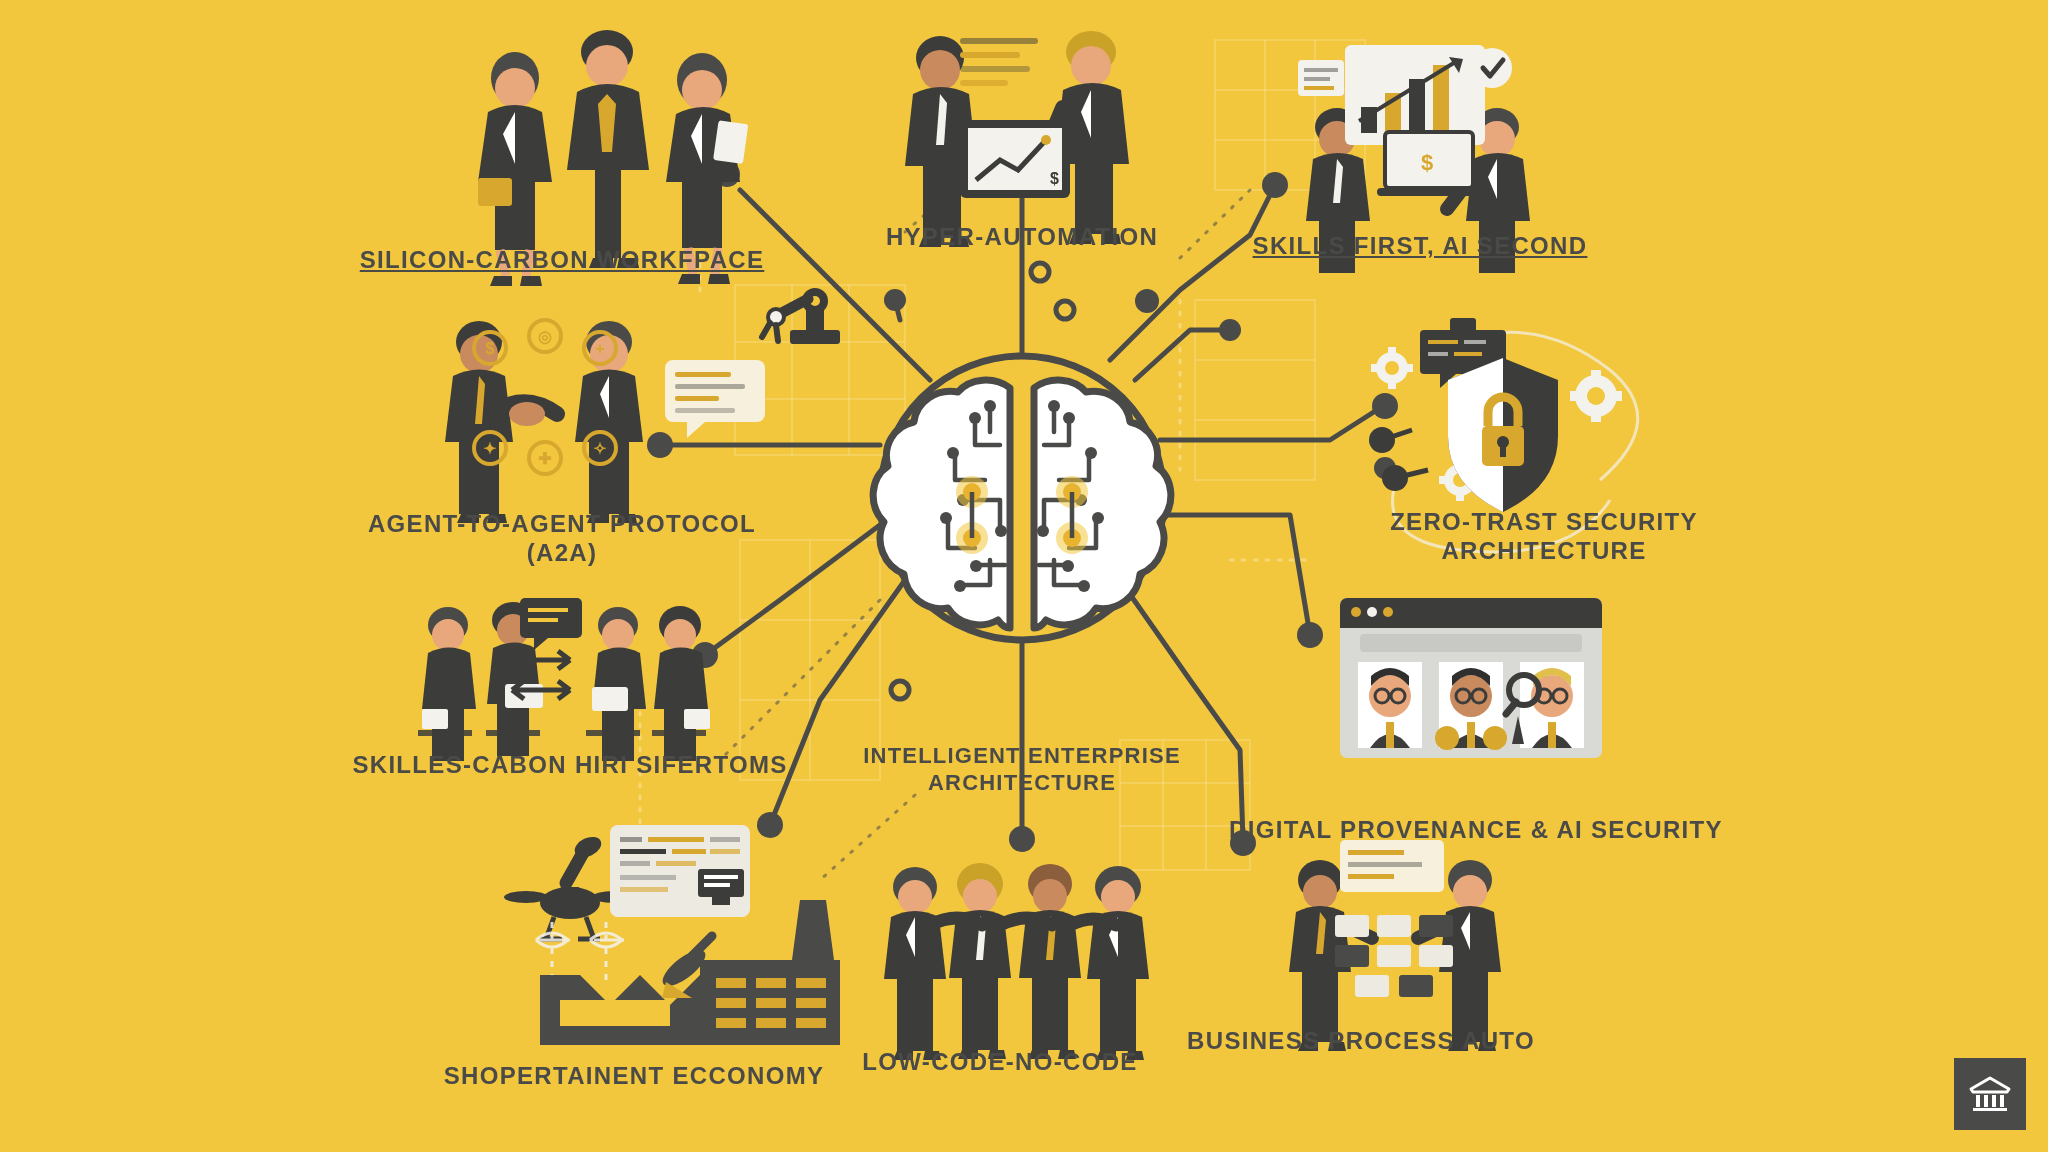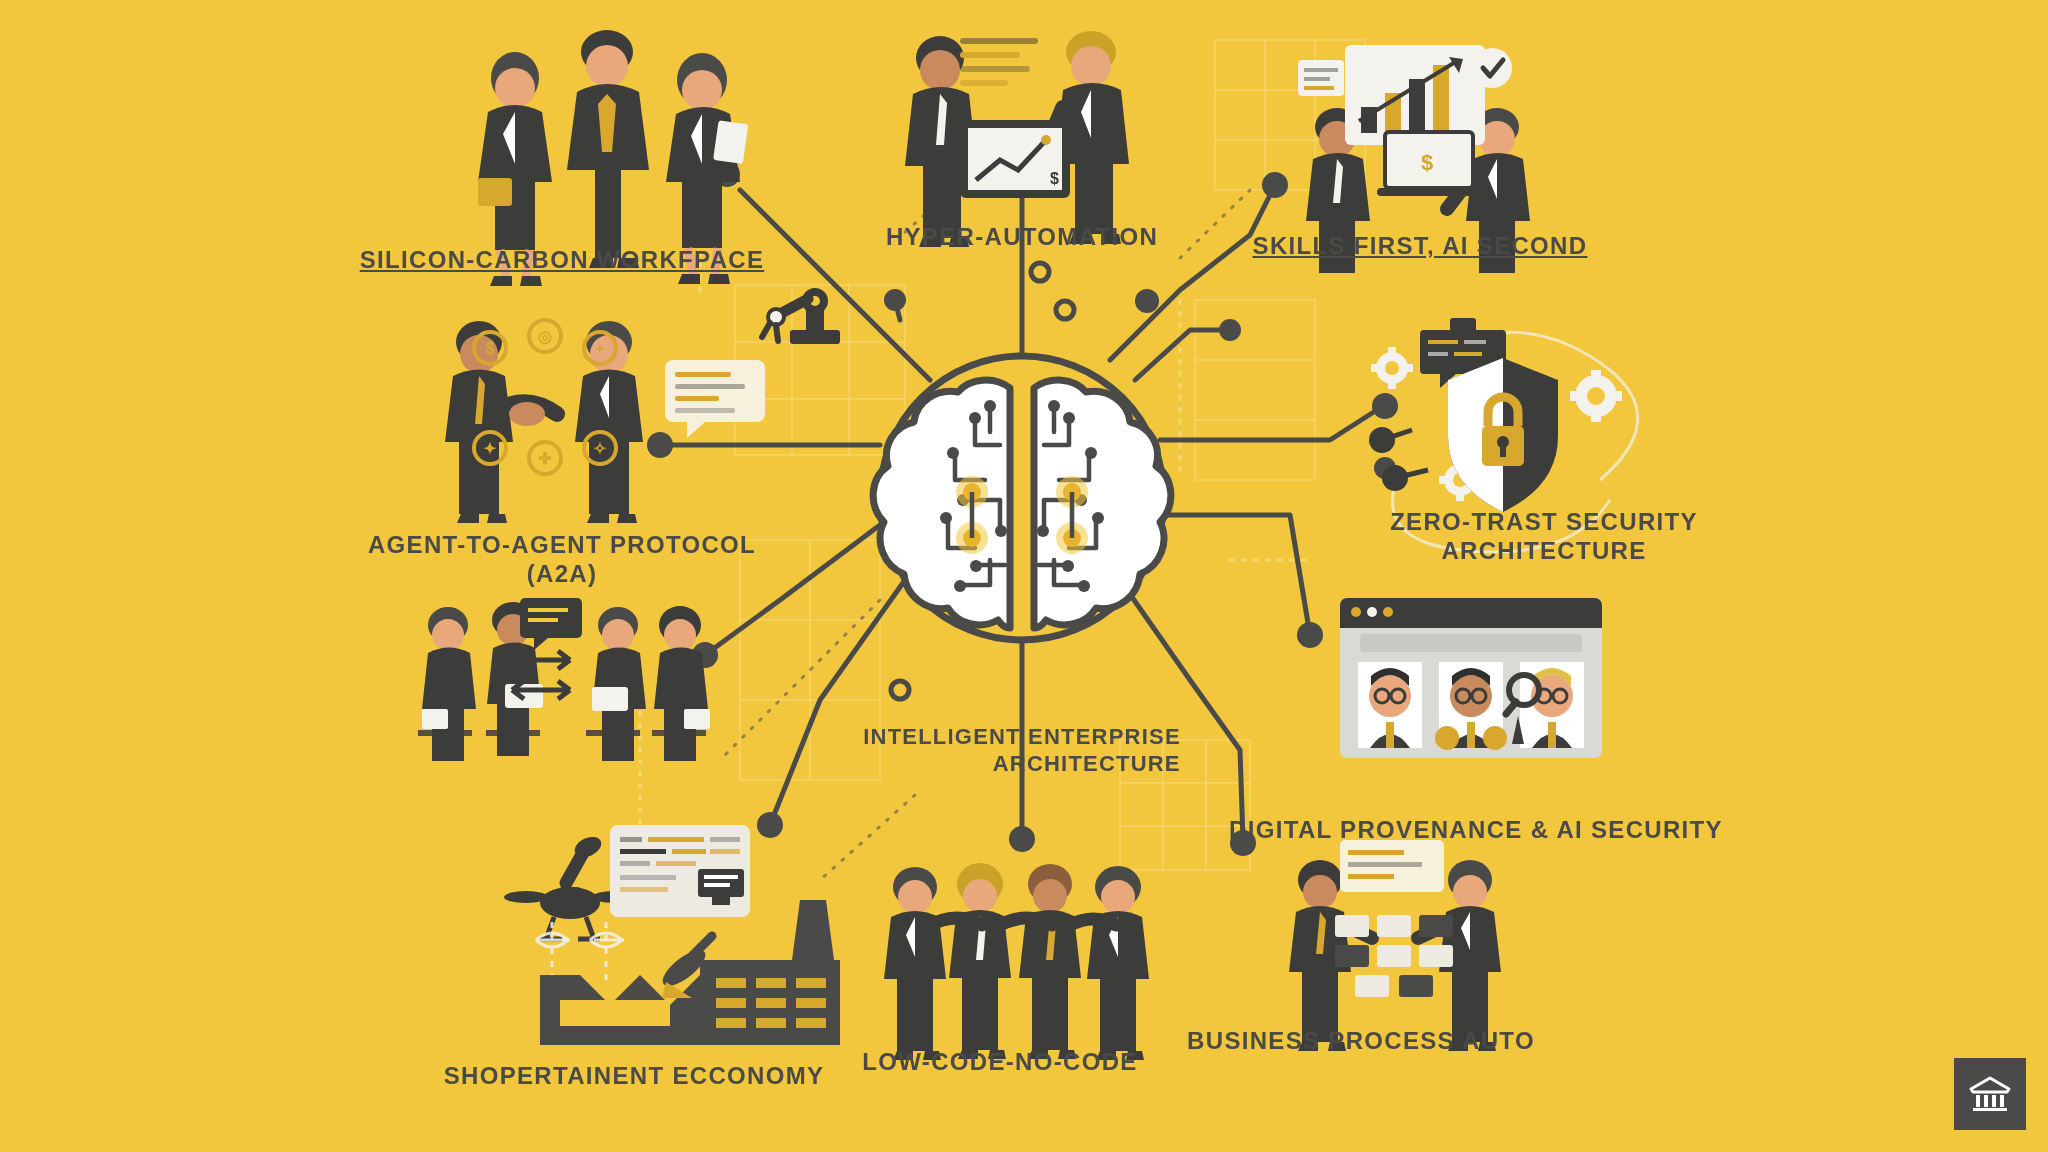--- a/index.html
+++ b/index.html
@@ -634,30 +634,31 @@
         <path d="M176,104 l-10,12" stroke="#3C3C3A" stroke-width="7" stroke-linecap="round"></path>
         <path d="M178,118 l-6,28 l12,0 Z" fill="#3C3C3A"></path>
       </g>
     </g>
 
   </svg>
 
   <div class="node-label" style="left:562px;top:245px;text-decoration:underline;">SILICON-CARBON WORKFPACE</div>
   <div class="node-label" style="left:1022px;top:222px;">HYPER-AUTOMATION</div>
   <div class="node-label" style="left:1420px;top:231px;text-decoration:underline;">SKILLS FIRST, AI SECOND</div>
-  <div class="node-label" style="left:562px;top:530px;">AGENT-TO-AGENT PROTOCOL
+  <div class="node-label" style="left:562px;top:509px;">AGENT-TO-AGENT PROTOCOL
 (A2A)</div>
   <div class="node-label" style="left:1508px;top:507px;margin-left:36px;">ZERO-TRAST SECURITY
 ARCHITECTURE</div>
+  <div class="node-label" style="left:570px;top:750px;">SKILLES-CABON HIRI SIFERTOMS</div>
   <div class="node-label" style="left:1476px;top:815px;">DIGITAL PROVENANCE &amp; AI SECURITY</div>
   <div class="node-label" style="left:634px;top:1061px;">SHOPERTAINENT ECCONOMY</div>
   <div class="node-label" style="left:1000px;top:1047px;">LOW-CODE-NO-CODE</div>
   <div class="node-label" style="left:1361px;top:1026px;">BUSINESS PROCESS AUTO</div>
 
-  <div class="node-label center-label" style="left:1022px;top:724px;text-align:right;">INTELLIGENT ENTERPRISE
+  <div class="node-label center-label" style="left:1022px;top:743px;">INTELLIGENT ENTERPRISE
 ARCHITECTURE</div>
 
   <div class="badge">
     <svg width="44" height="40" viewBox="0 0 44 40">
       <path d="M22,4 L41,15 L39,18 L5,18 L3,15 Z" fill="none" stroke="#FFFFFF" stroke-width="3" stroke-linejoin="round"></path>
       <rect x="8" y="21" width="4" height="12" fill="#FFFFFF"></rect>
       <rect x="16" y="21" width="4" height="12" fill="#FFFFFF"></rect>
       <rect x="24" y="21" width="4" height="12" fill="#FFFFFF"></rect>
       <rect x="32" y="21" width="4" height="12" fill="#FFFFFF"></rect>
       <rect x="5" y="34" width="34" height="3" fill="#FFFFFF"></rect>

